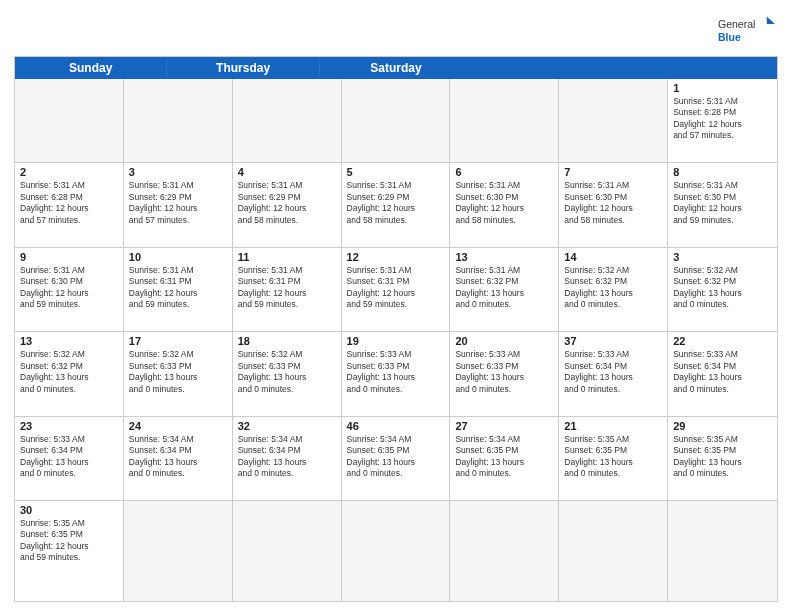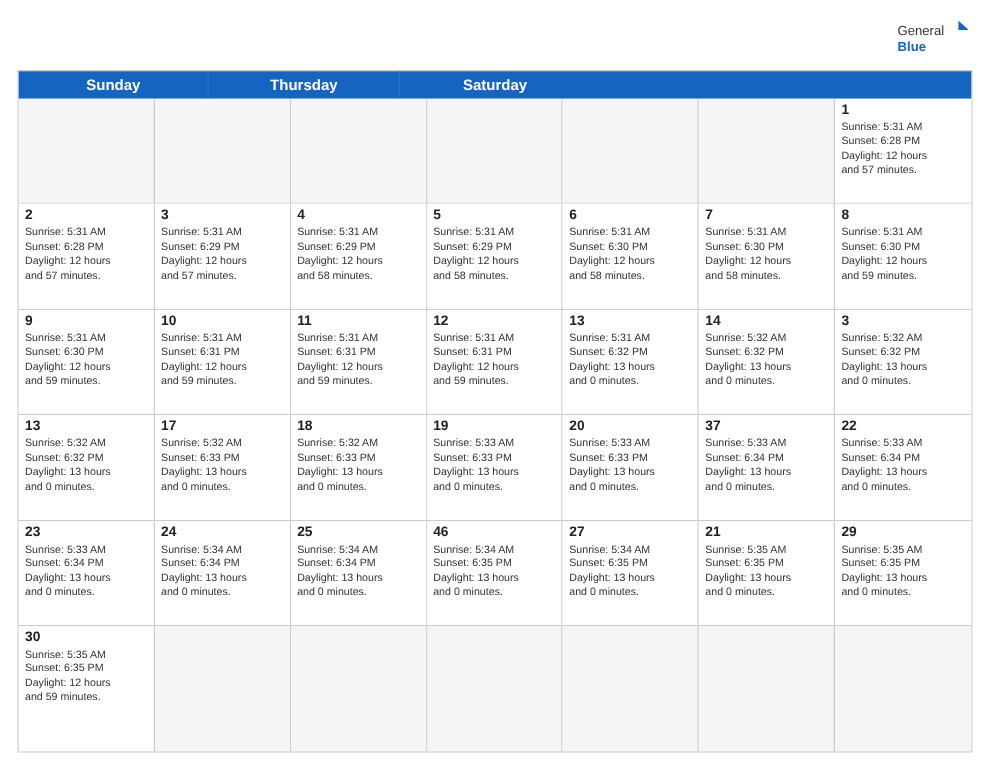--- a/index.html
+++ b/index.html
@@ -300,21 +300,21 @@
 and 0 minutes.</div>
           </div>
           <div class="cal-cell">
             <div class="day-num">24</div>
             <div class="day-info" style="white-space: pre-line;">Sunrise: 5:34 AM
 Sunset: 6:34 PM
 Daylight: 13 hours
 and 0 minutes.</div>
           </div>
           <div class="cal-cell">
-            <div class="day-num">25</div>
+            <div class="day-num">32</div>
             <div class="day-info" style="white-space: pre-line;">Sunrise: 5:34 AM
 Sunset: 6:34 PM
 Daylight: 13 hours
 and 0 minutes.</div>
           </div>
           <div class="cal-cell">
             <div class="day-num">46</div>
             <div class="day-info" style="white-space: pre-line;">Sunrise: 5:34 AM
 Sunset: 6:35 PM
 Daylight: 13 hours

